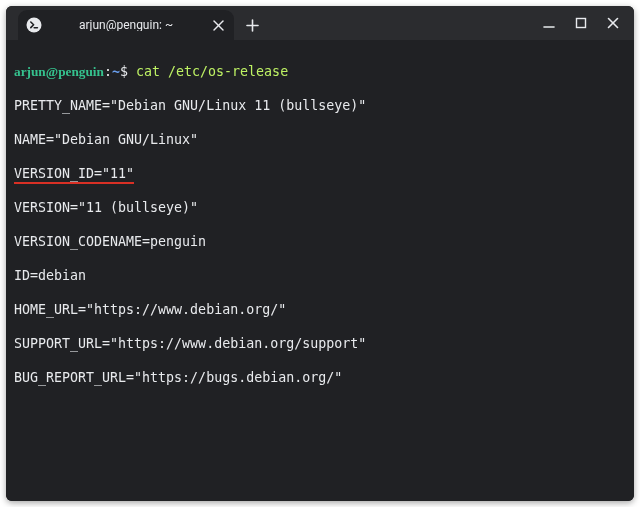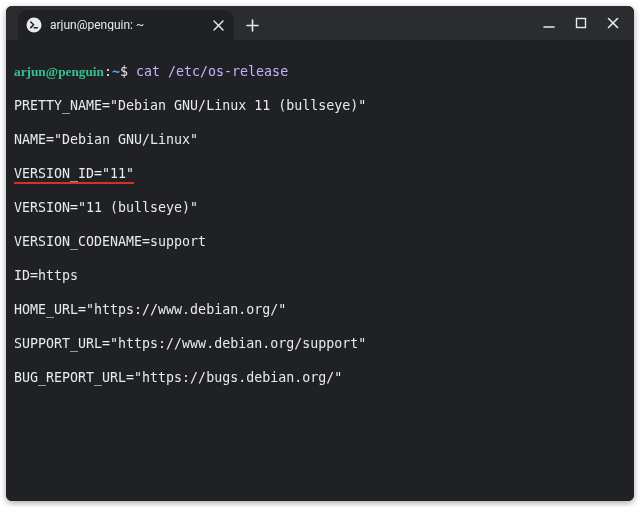--- a/index.html
+++ b/index.html
@@ -44,20 +44,21 @@
   .tab-icon {
     width: 16px; height: 16px; flex: none;
     display: inline-flex; align-items: center; justify-content: center;
   }
   .tab-icon svg { display: block; }
   .tab-title {
     color: #e8eaed;
     font: 400 12px/1 "Roboto", "DejaVu Sans", Arial, sans-serif;
     white-space: nowrap; overflow: hidden; text-overflow: ellipsis;
     flex: 1 1 auto;
+    text-align: center;
   }
   .tab-close {
     width: 16px; height: 16px; flex: none;
     display: inline-flex; align-items: center; justify-content: center;
     color: #e8eaed;
   }
   .new-tab {
     width: 28px; height: 28px;
     display: inline-flex; align-items: center; justify-content: center;
     color: #e8eaed;
@@ -83,21 +84,21 @@
     line-height: 17px;
     color: #e8eaed;
     white-space: pre;
     position: relative;
     overflow: hidden;
   }
   .line { white-space: pre; }
   .user { color: #35c28e; font-weight: 700; font-family: Liberation Serif, serif; }
   .path { color: #6aa0f0; font-weight: 600; }
   .dollar { color: #e8eaed; }
-  .cmd  { color: #c4b5fd; }
+  .cmd  { color: #bef264; }
   .underline-red {
     display: inline-block;
     border-bottom: 2px solid #d93025;
     padding-bottom: 0px;
     margin-bottom: -2px;
   }
   .cursor {
     display: inline-block;
     width: 8px; height: 15px;
     background: #a8c7fa;
@@ -153,20 +154,20 @@
       </span>
     </div>
   </div>
 
   <div class="term">
 <div class="line"><span class="user">arjun@penguin</span><span class="dollar">:</span><span class="path">~</span><span class="dollar">$</span><span class="cmd"> </span><span class="cmd">cat /etc/os-release</span></div>
 <div class="line">PRETTY_NAME="Debian GNU/Linux 11 (bullseye)"</div>
 <div class="line">NAME="Debian GNU/Linux"</div>
 <div class="line"><span class="underline-red">VERSION_ID="11"</span></div>
 <div class="line">VERSION="11 (bullseye)"</div>
-<div class="line">VERSION_CODENAME=support</div>
-<div class="line">ID=https</div>
+<div class="line">VERSION_CODENAME=penguin</div>
+<div class="line">ID=debian</div>
 <div class="line">HOME_URL="https://www.debian.org/"</div>
 <div class="line">SUPPORT_URL="https://www.debian.org/support"</div>
 <div class="line">BUG_REPORT_URL="https://bugs.debian.org/"</div>
   </div>
 
 </div>
 
 </body></html>

